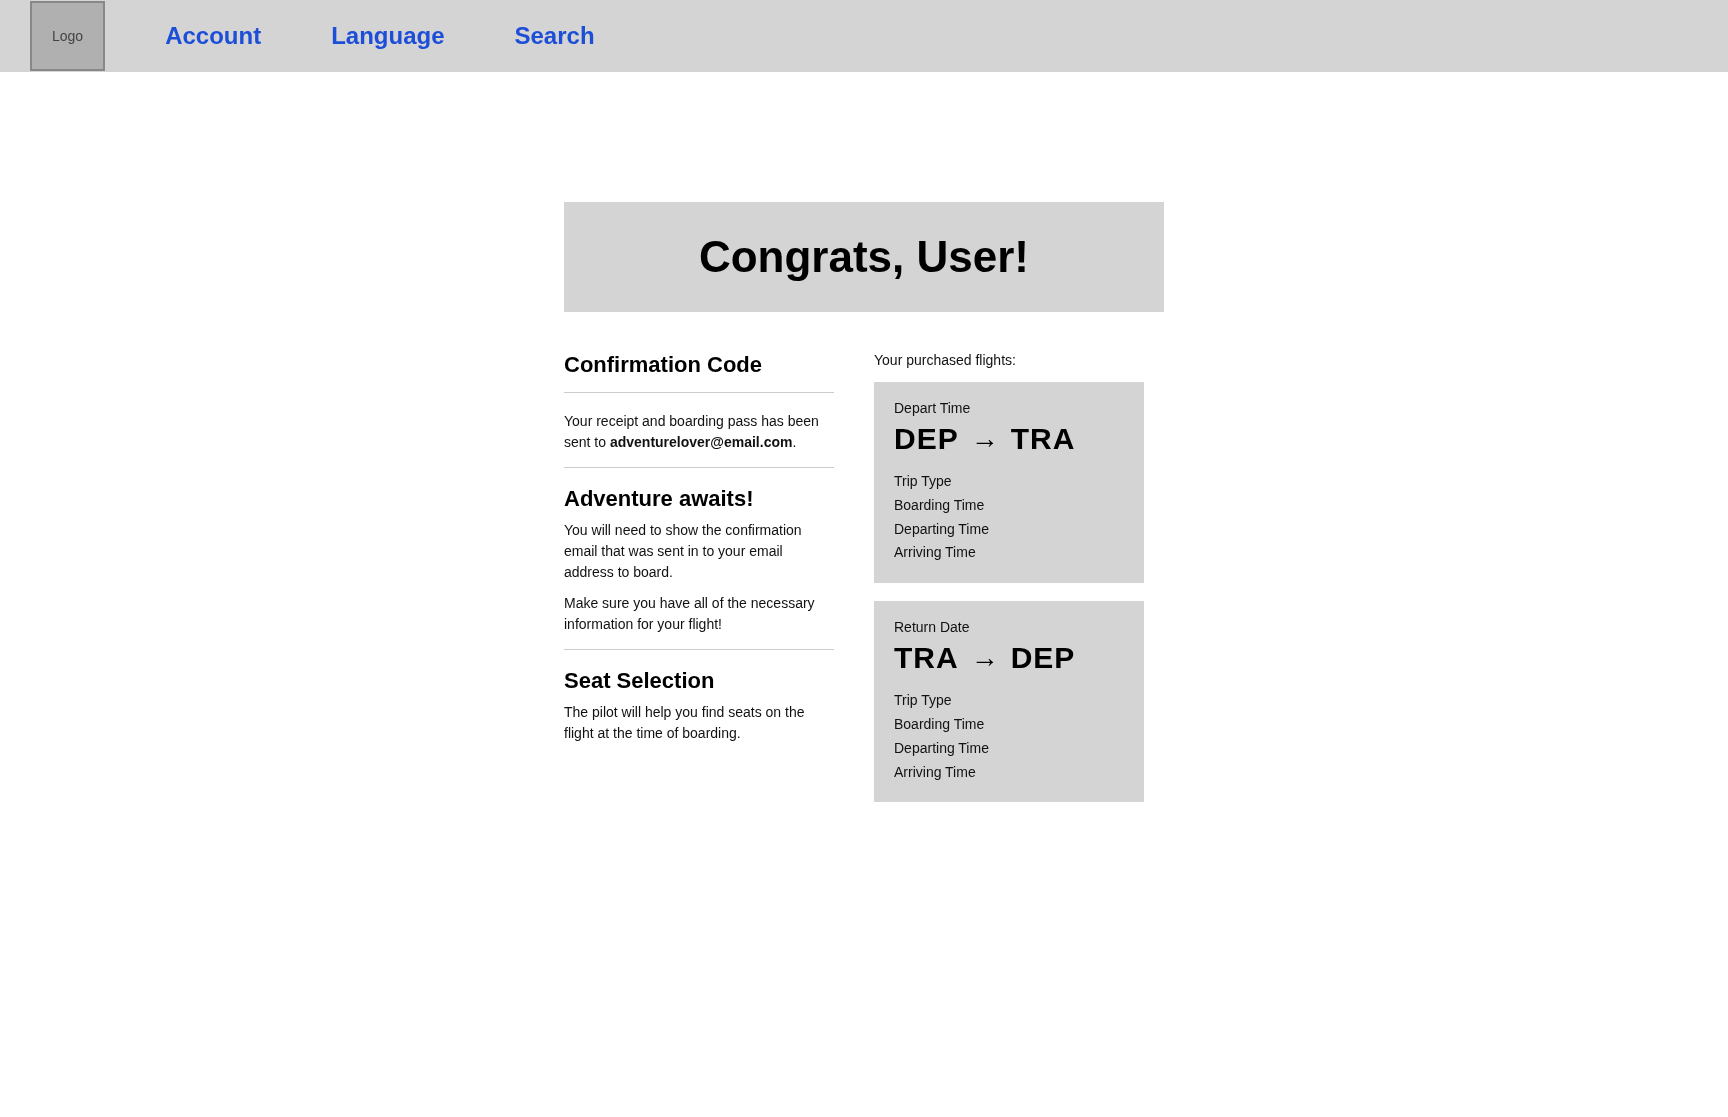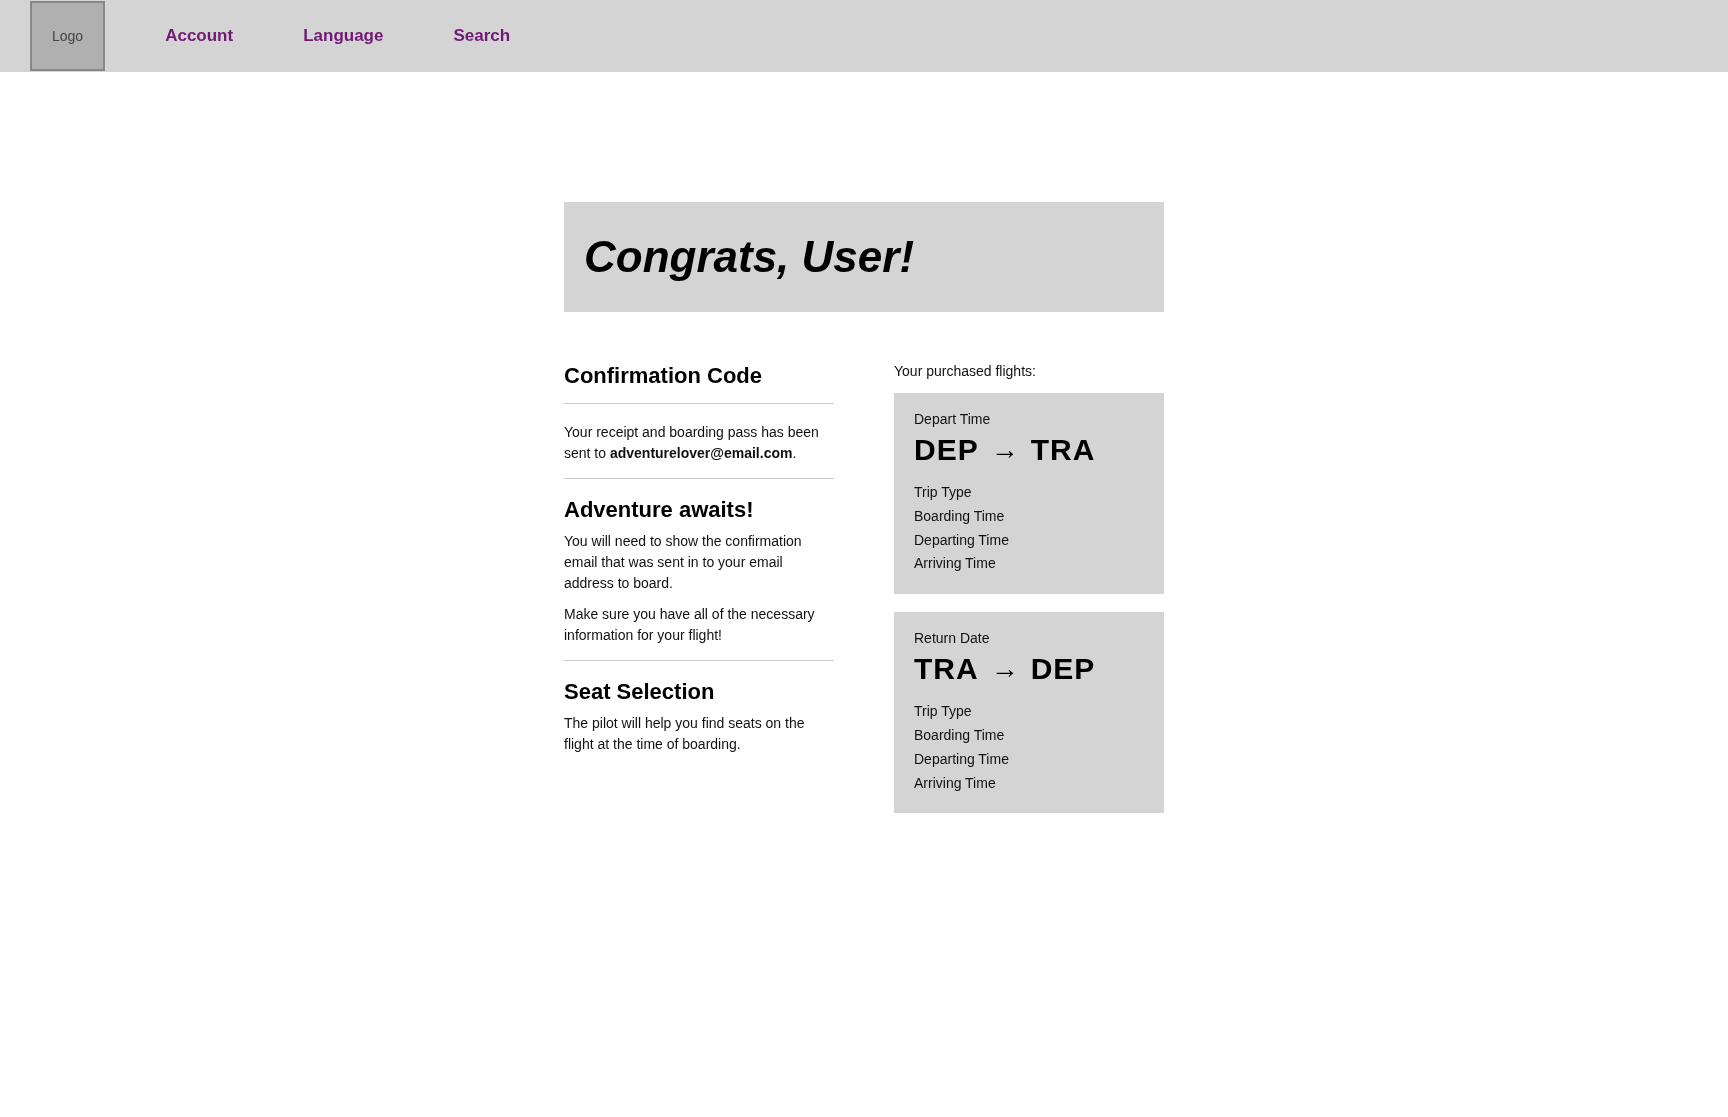--- a/index.html
+++ b/index.html
@@ -28,59 +28,58 @@
     .nav-logo {
       background: #b0b0b0;
       border: 2px solid #888;
       color: #444;
       font-size: 14px;
       padding: 25px 20px;
       margin-right: 20px;
     }
 
     .nav-item {
-      font-size: 17px;
+      font-size: 24px;
       font-weight: 700;
-      color: #701a75;
+      color: #1d4ed8;
       padding: 10px 30px;
       cursor: pointer;
     }
 
     
     .page-wrapper {
       display: flex;
       justify-content: center;
       align-items: flex-start;
       padding: 130px 0 130px 0;
       min-height: calc(1117px - 72px);
     }
 
     .main-card {
       width: 600px;
     }
 
     
     .congrats-header {
       background: #d4d4d4;
-      text-align: left;
+      text-align: center;
       padding: 30px 20px;
-      margin-bottom: 51px;
-      font-style: italic;
+      margin-bottom: 40px;
     }
 
     .congrats-title {
       font-size: 44px;
       font-weight: 800;
       color: #000;
     }
 
     
     .content-section {
       display: flex;
-      gap: 60px;
+      gap: 40px;
     }
 
     
     .left-col {
       flex: 1;
       max-width: 270px;
     }
 
     .section-title {
       font-size: 22px;

